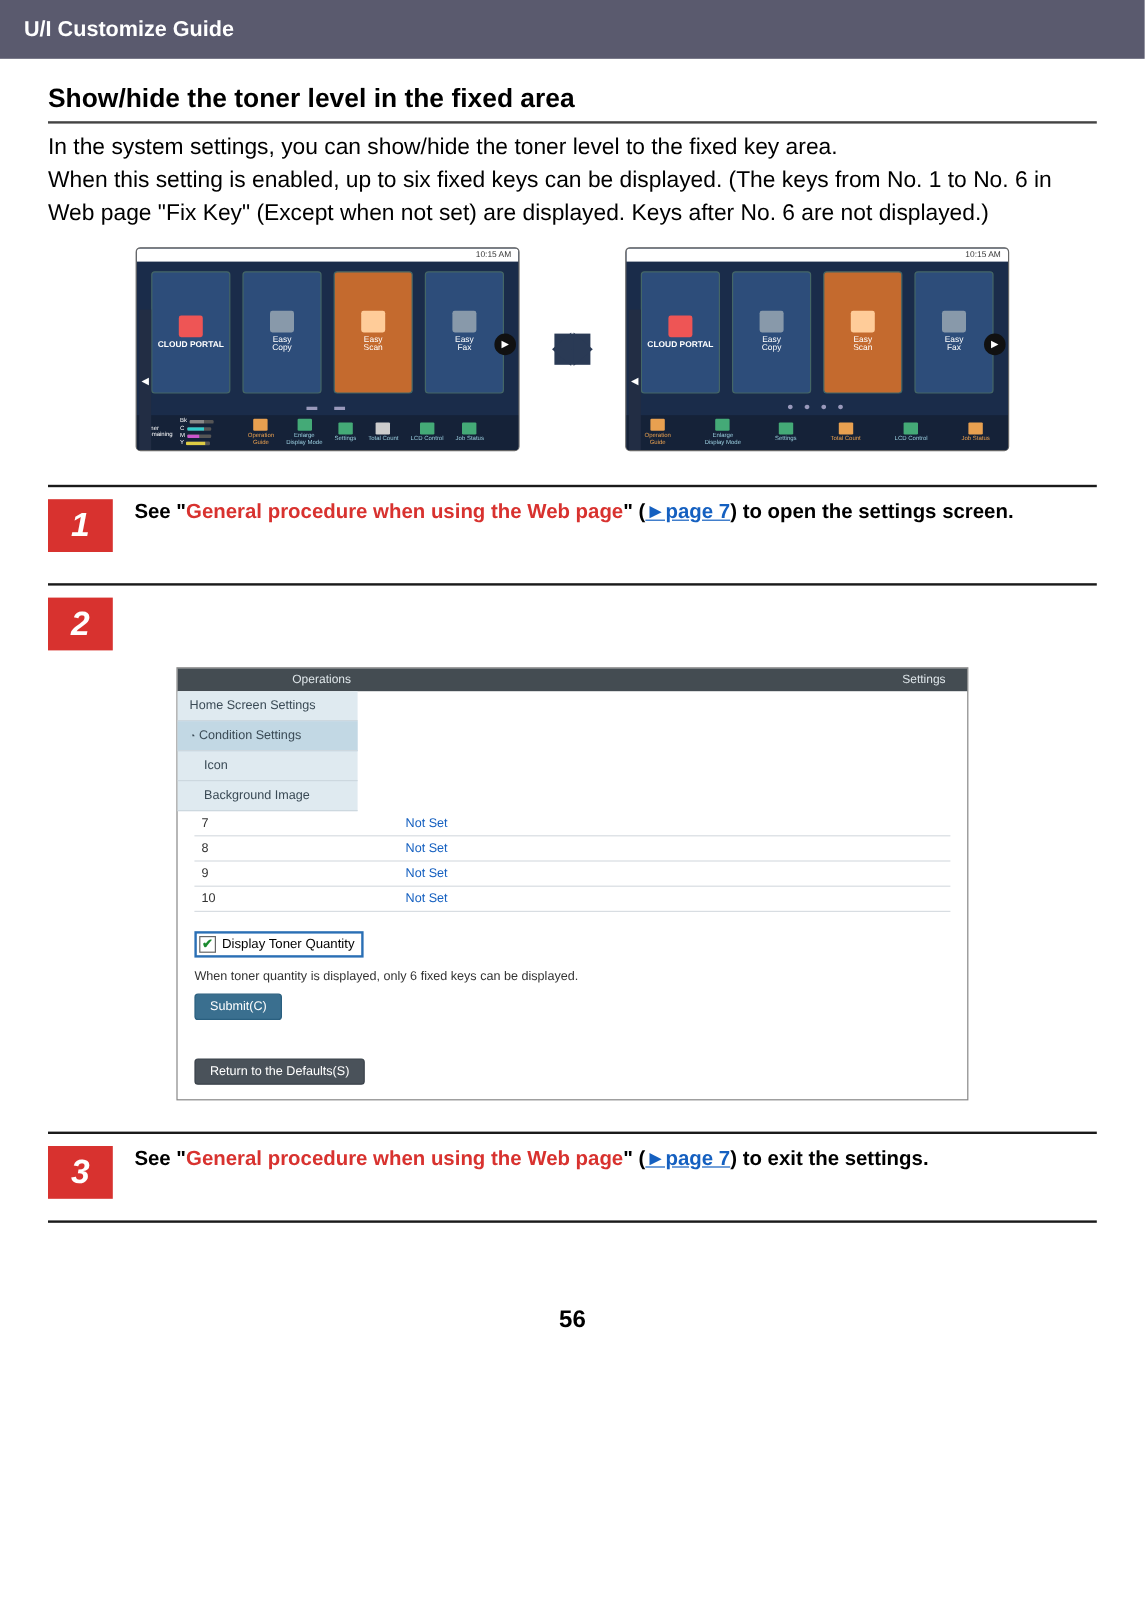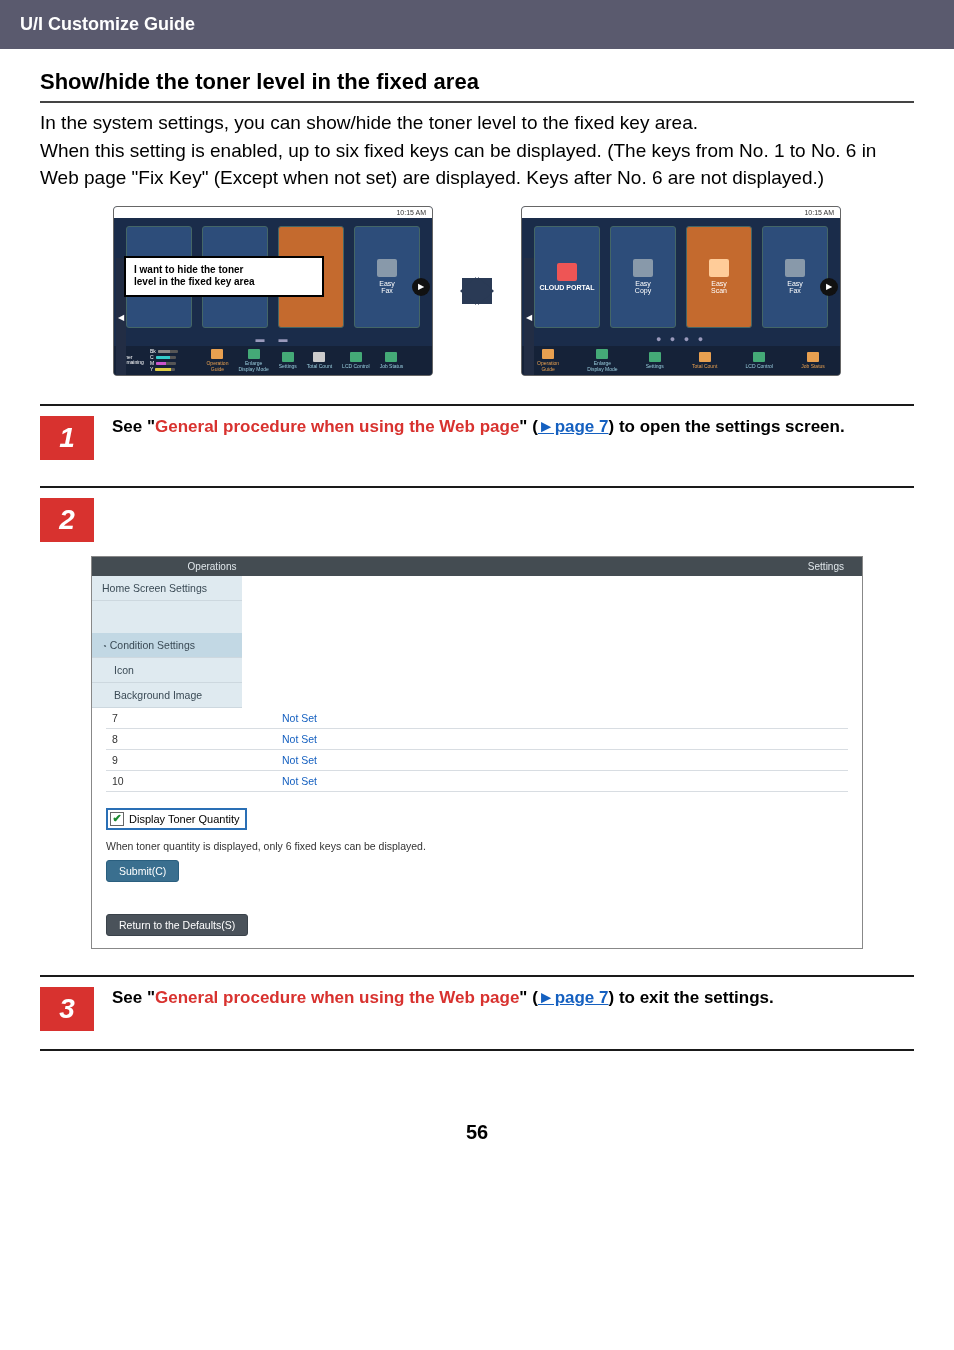--- a/index.html
+++ b/index.html
@@ -34,28 +34,28 @@
 
   .step-block { margin: 12px 0 26px 0; }
   .step-divider { border-top: 2px solid #1a1a1a; margin-bottom: 0; }
   .step-row { display: flex; align-items: flex-start; gap: 18px; padding-top: 10px; }
   .step-num { background: #d8322f; color: #fff; width: 54px; height: 44px; display: flex; align-items: center; justify-content: center; font-size: 28px; font-weight: bold; font-style: italic; flex-shrink: 0; }
   .step-text { font-size: 17px; font-weight: bold; line-height: 1.35; flex: 1; }
   .red-link { color: #d8322f; }
   .blue-link { color: #1560c0; text-decoration: underline; }
   .checkmark-inline { display: inline-flex; width: 18px; height: 16px; border: 2px solid #2a6fb5; align-items: center; justify-content: center; color: #1b8a2f; font-weight: bold; font-size: 13px; vertical-align: middle; }
 
-  .settings-shot { width: 772px; margin: 14px auto 0 auto; border: 1px solid #888; background: #fff; font-size: 11px; }
+  .settings-shot { width: 660px; margin: 14px auto 0 auto; border: 1px solid #888; background: #fff; font-size: 11px; }
   .tabs-row { display: flex; background: #444c52; color: #dfe6ea; }
   .tab { padding: 4px 18px; font-size: 10px; opacity: 0.5; }
   .tab.visible { opacity: 1; }
   .sidebar-main { display: flex; flex-direction: column; }
   .sidebar { width: 150px; background: #dfeaf0; display: flex; flex-direction: column; font-size: 10.5px; color: #3a4a55; }
   .side-item { padding: 6px 10px; border-bottom: 1px solid #cdd8df; }
-  .side-item.active { background: #c2d8e4; margin-top: 32px; }
+  .side-item.active { background: #c2d8e4; }
   .side-sub { padding: 6px 10px 6px 22px; border-bottom: 1px solid #cdd8df; }
   .main-pane { flex: 1; padding: 0 14px 12px 14px; }
   .grid-row { display: flex; border-bottom: 1px solid #d8dde2; font-size: 10.5px; }
   .cell-a { width: 170px; padding: 4px 6px; color: #333; }
   .cell-b { flex: 1; padding: 4px 6px; color: #1560c0; }
   .checkbox-row { margin: 16px 0 6px 0; display: inline-flex; align-items: center; gap: 5px; border: 2px solid #2a6fb5; padding: 2px 6px 2px 2px; font-size: 11px; }
   .checkbox-row .box { width: 14px; height: 14px; border: 1px solid #666; display: inline-flex; align-items: center; justify-content: center; font-size: 11px; color: #1b8a2f; font-weight: bold; }
   .hint { font-size: 10.5px; color: #333; margin: 4px 0 8px 0; }
   .btn { display: inline-block; background: #3a6f8f; color: #fff; font-size: 10.5px; padding: 4px 12px; border-radius: 3px; border: 1px solid #2a5f7f; }
   .btn.dark { background: #4a525a; border-color: #3a424a; margin-top: 32px; }
@@ -98,24 +98,20 @@
               <div class="tile-icon" style="background:#fc9"></div>
               <span style="white-space:pre-line; text-align:center;">Easy
 Scan</span>
             </div>
           <div class="tile">
               <div class="tile-icon"></div>
               <span style="white-space:pre-line; text-align:center;">Easy
 Fax</span>
             </div>
         </div>
-        <div class="callout">
-          <span>I want to hide the toner</span><br>
-          <span>level in the fixed key area</span>
-        </div>
         <div class="dots">▬&nbsp;&nbsp;▬</div>
         <div class="nav-arrow right">▶</div>
       </div>
       <div class="screen-bottom">
         <div style="font-size:5px; line-height:1.1; white-space:pre-line;">Toner
 Remaining</div>
         <div class="toner-block">
           <div class="toner-line">
               <span>Bk</span>
               <div class="bar">

